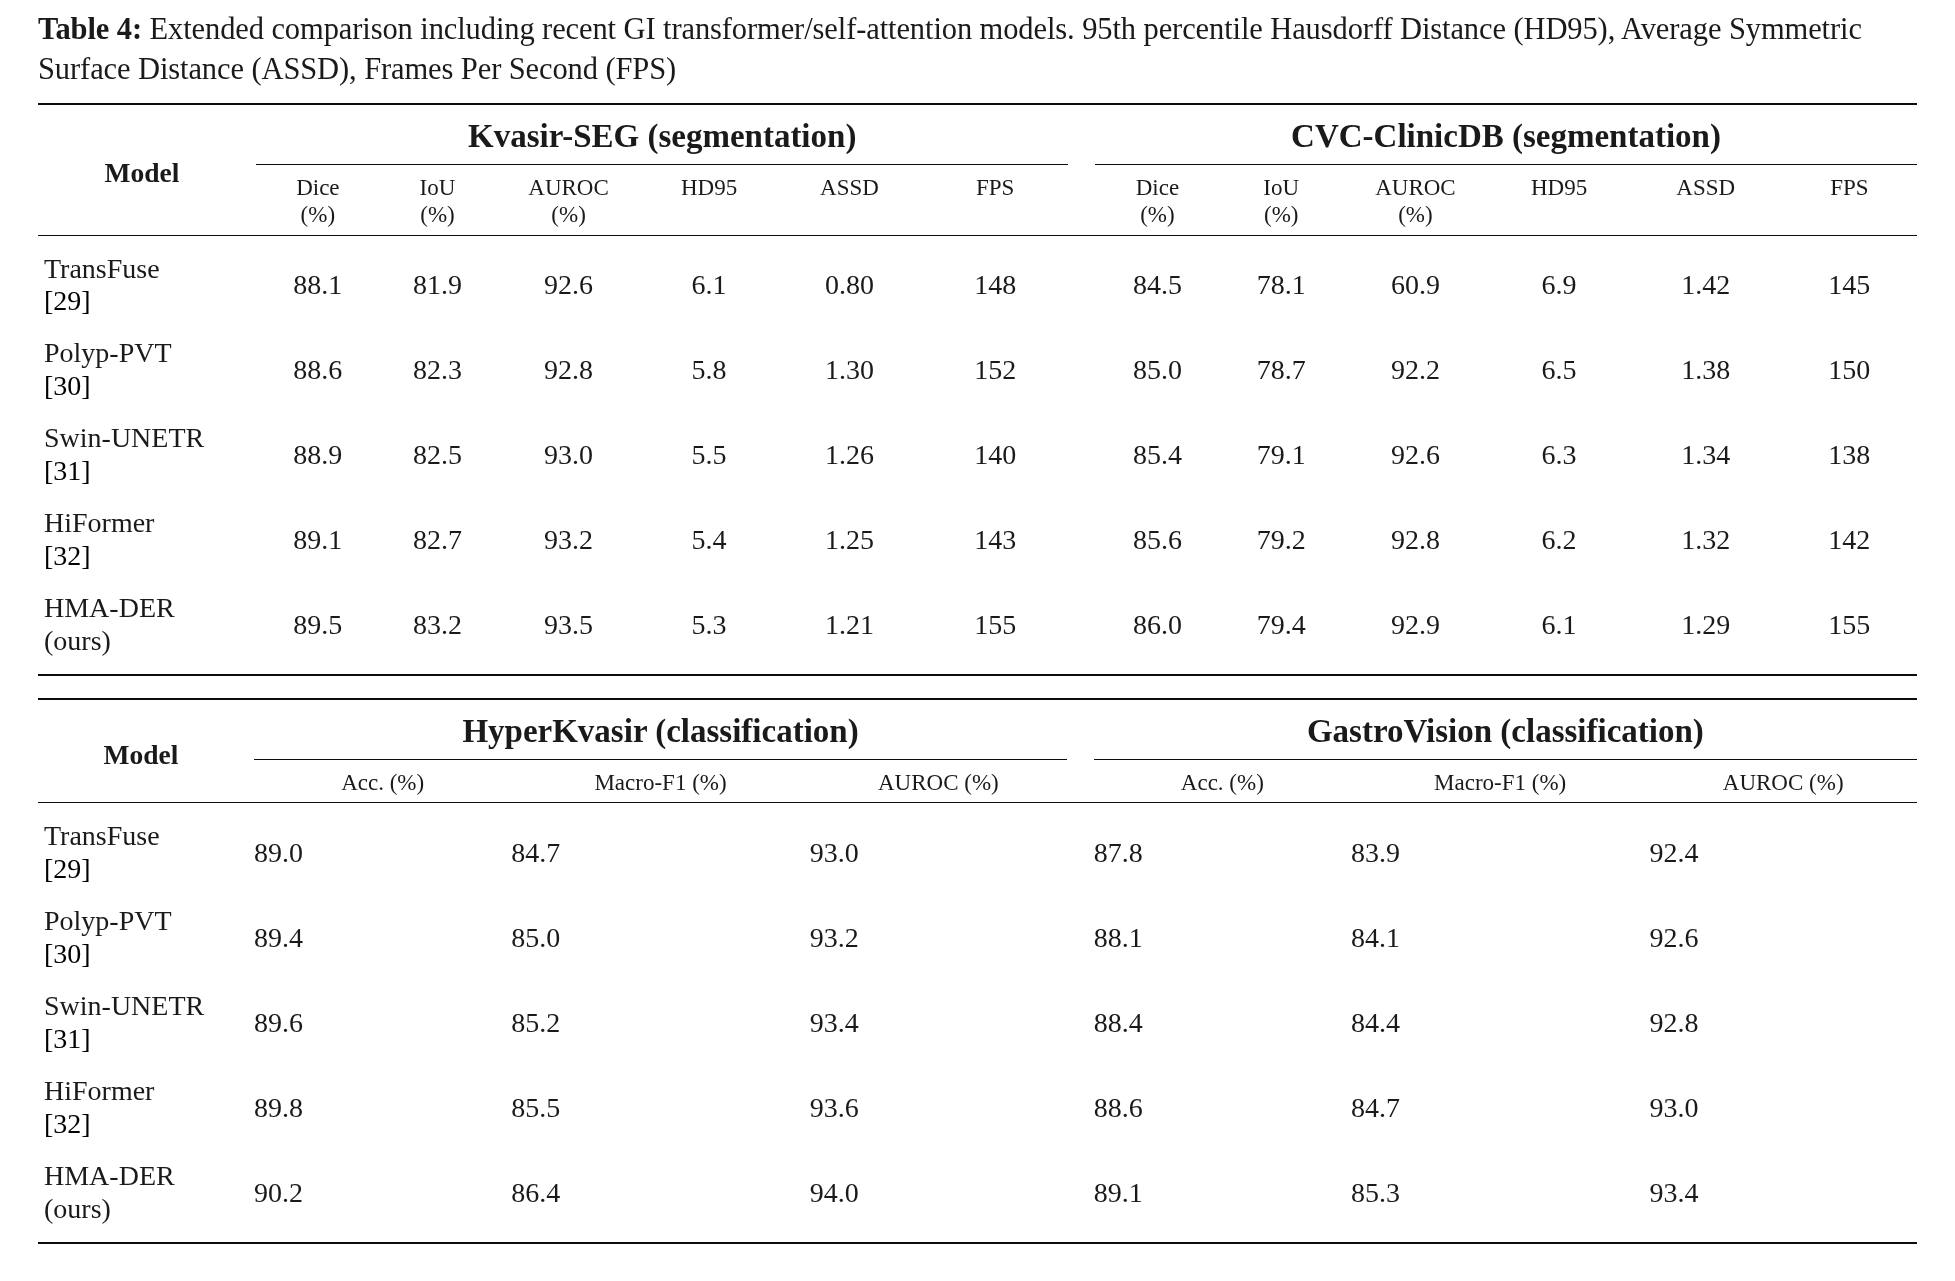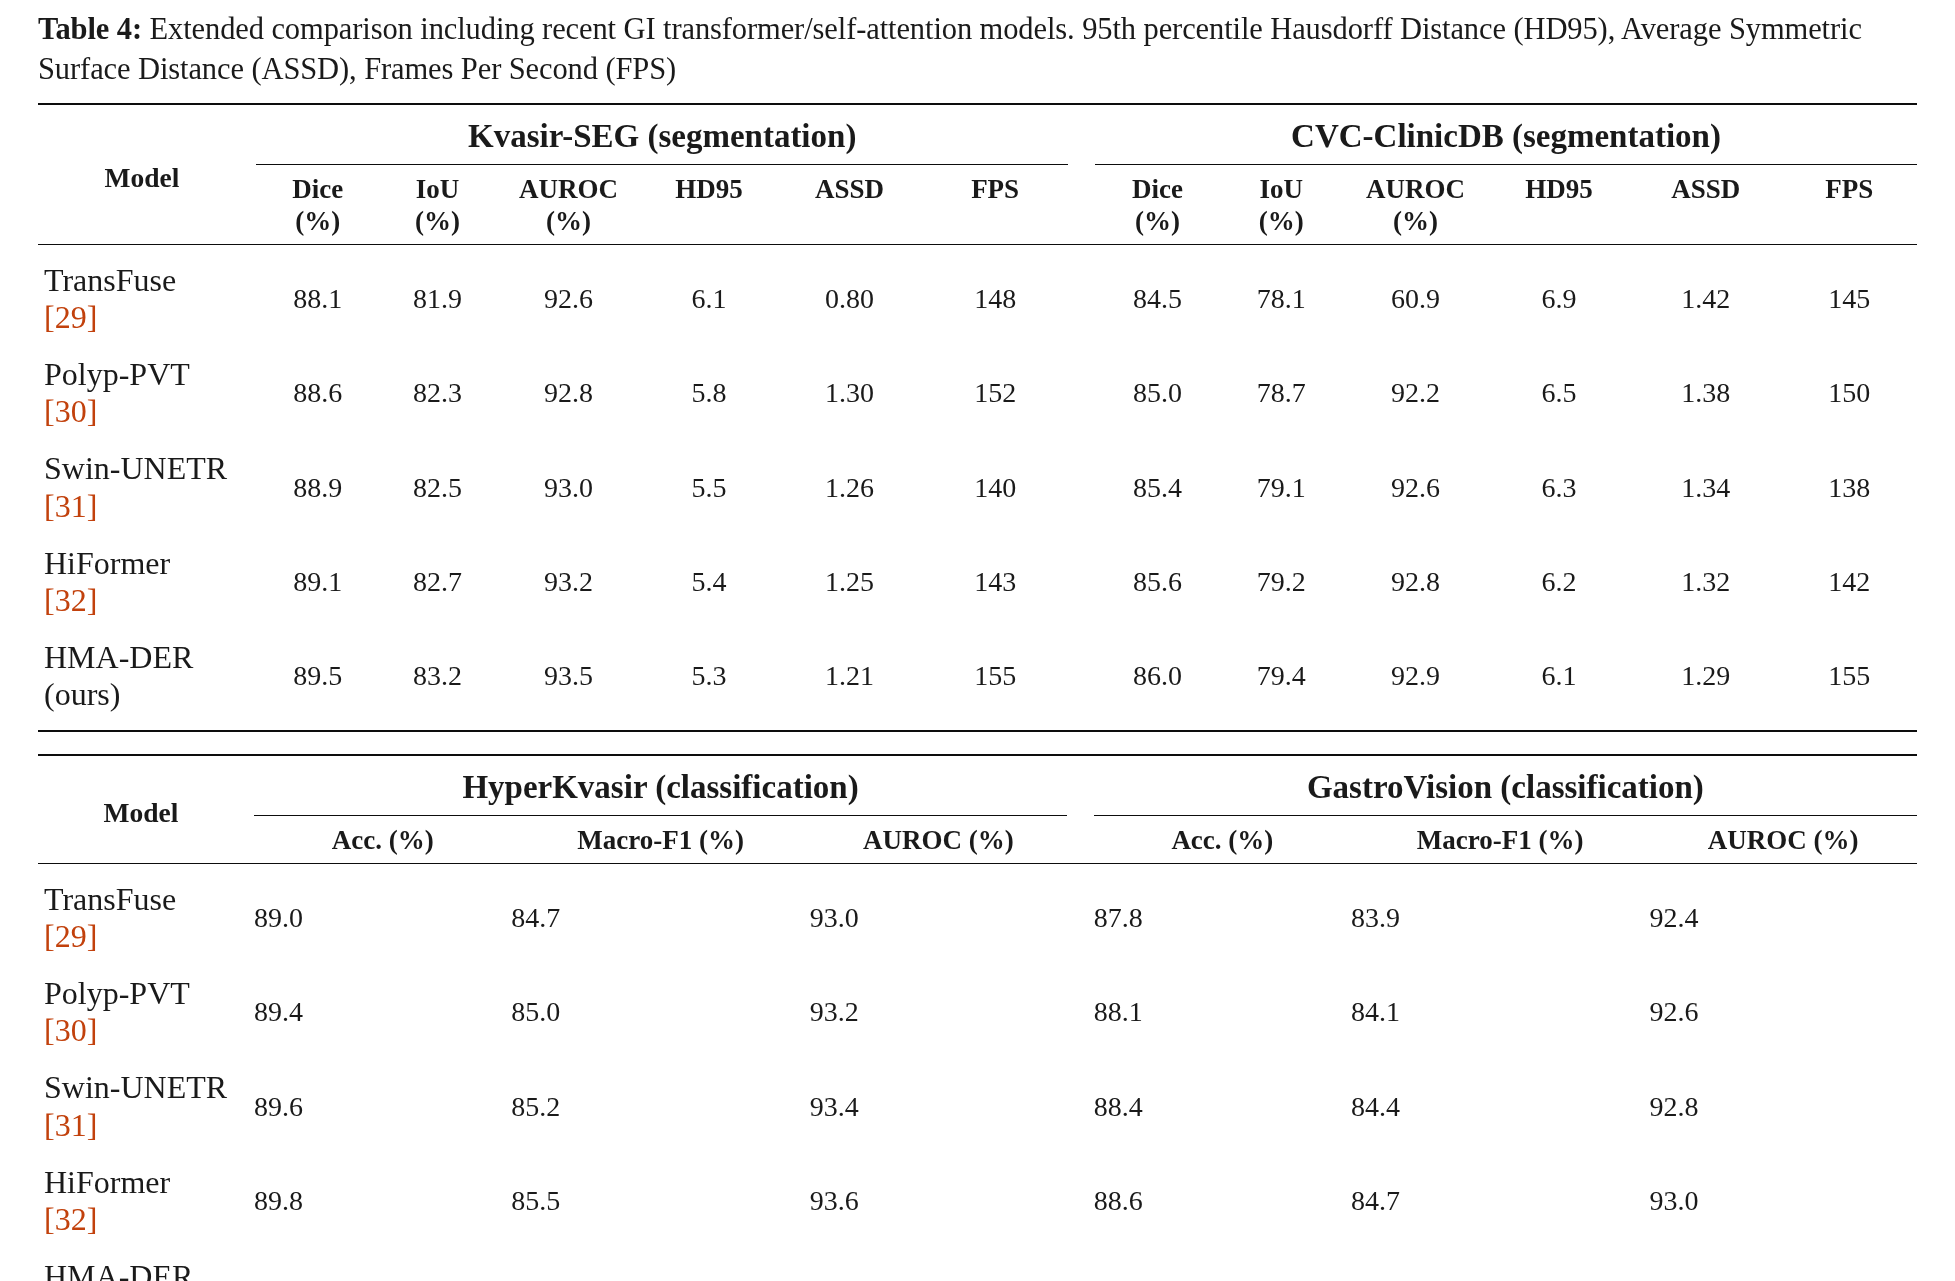--- a/index.html
+++ b/index.html
@@ -54,47 +54,47 @@
   .grp-head {
     text-align: center;
     font-weight: bold;
     font-size: 33px;
     padding: 6px 0 9px 0;
   }
   .grp-rule {
     border-bottom: 1.4px solid #0d0d0d;
   }
   .col-head {
-    font-weight: bold;
-    font-size: 27px;
+    font-weight: normal;
+    font-size: 23px;
     padding: 9px 0 6px 0;
     vertical-align: top;
     line-height: 1.18;
     margin-left: 44px;
   }
   .col-head-left { text-align: center; }
   .col-head-center { text-align: center; }
   .model-head {
     font-weight: bold;
     font-size: 27.5px;
     text-align: center;
     vertical-align: middle;
   }
   .model-cell {
-    font-size: 32px;
+    font-size: 28px;
     line-height: 1.16;
     text-align: left;
     padding: 10px 0 10px 6px;
     vertical-align: middle;
   }
   .model-cell .sub {
     display: block;
   }
   .cite {
-    color: #c2410c;
+    color: #000000;
   }
   .num {
     font-size: 28px;
     text-align: center;
     vertical-align: middle;
     padding: 10px 0;
   }
   .num-left {
     text-align: left;
   }

